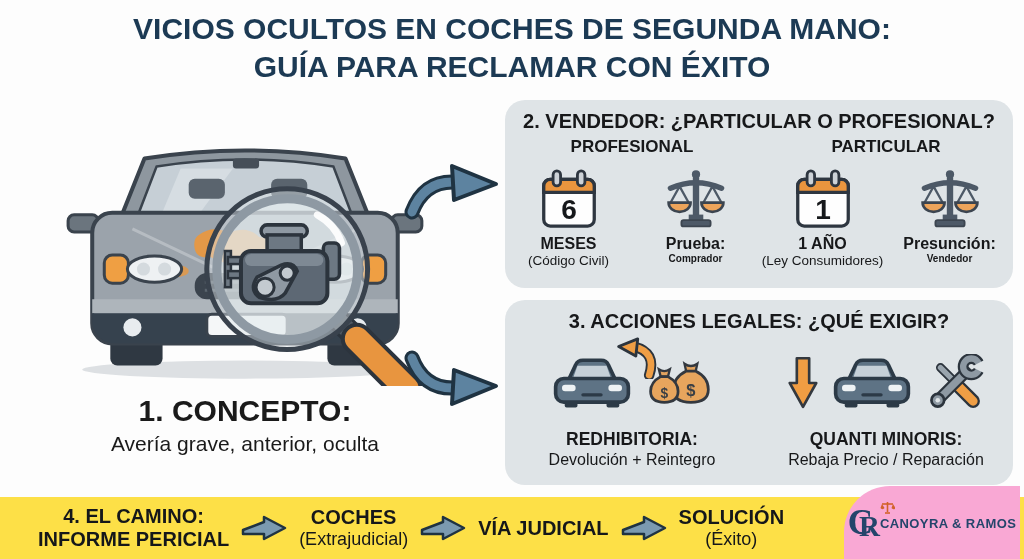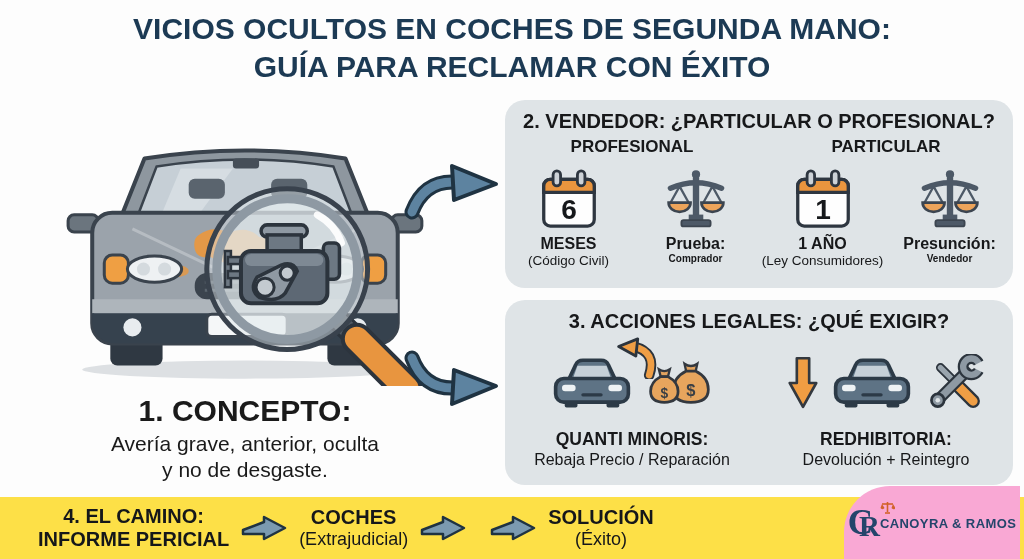--- a/index.html
+++ b/index.html
@@ -145,21 +145,20 @@
     <svg width="100" height="84" viewBox="0 0 100 84">
       <path d="M8 18 Q 20 50 52 48" fill="none" stroke="#1f3342" stroke-width="15" stroke-linecap="round"></path>
       <path d="M8 18 Q 20 50 52 48" fill="none" stroke="#5d83a0" stroke-width="9" stroke-linecap="round"></path>
       <polygon points="48,64 92,46 50,30" fill="#5d83a0" stroke="#1f3342" stroke-width="4" stroke-linejoin="round"></polygon>
     </svg>
   </div>
 
   <div class="concept">
     <div class="c-head">1. CONCEPTO:</div>
     <div class="c-line">Avería grave, anterior, oculta</div>
-    <div class="c-line">y no de desgaste.</div>
   </div>
 
   <section class="panel vendor">
     <div class="panel-heading">2. VENDEDOR: ¿PARTICULAR O PROFESIONAL?</div>
     <div class="vendor-cols">
       <div class="vendor-col-label">PROFESIONAL</div>
       <div class="vendor-col-label">PARTICULAR</div>
     </div>
     <div class="vendor-cells">
       <div class="cell">
@@ -280,45 +279,49 @@
           <circle cx="50" cy="14" r="9" fill="none" stroke="#2c343d" stroke-width="12"></circle>
           <circle cx="50" cy="14" r="9" fill="none" stroke="#8e99a3" stroke-width="7"></circle>
           <path d="M50 14 L66 6 L66 22 Z" fill="#dfe4e7"></path>
           <circle cx="13" cy="51" r="7" fill="#8e99a3" stroke="#2c343d" stroke-width="3"></circle>
           <circle cx="13" cy="51" r="2.5" fill="#dfe4e7"></circle>
         </svg>
       </div>
     </div>
     <div class="action-labels">
       <div class="al">
+        <div class="t">REDHIBITORIA:</div>
+        <div class="s">Devolución + Reintegro</div>
+      </div>
+      <div class="al">
         <div class="t">QUANTI MINORIS:</div>
         <div class="s">Rebaja Precio / Reparación</div>
-      </div>
-      <div class="al">
-        <div class="t">REDHIBITORIA:</div>
-        <div class="s">Devolución + Reintegro</div>
       </div>
     </div>
   </section>
 
   <footer class="path-bar">
     <div class="step bold2">
       <div class="s1">4. EL CAMINO:</div>
       <div class="s2">INFORME PERICIAL</div>
     </div>
     <svg class="f-arrow" viewBox="0 0 46 30">
       <polygon points="2,17 23,9 23,4 44,15 23,26 23,21 2,21" fill="#7b9ab0" stroke="#1f3342" stroke-width="2.5" stroke-linejoin="round"></polygon>
     </svg>
     <div class="step">
       <div class="s1">COCHES</div>
       <div class="s2">(Extrajudicial)</div>
     </div>
     <svg class="f-arrow" viewBox="0 0 46 30">
       <polygon points="2,17 23,9 23,4 44,15 23,26 23,21 2,21" fill="#7b9ab0" stroke="#1f3342" stroke-width="2.5" stroke-linejoin="round"></polygon>
     </svg>
+    <div class="step">
+      <div class="s1">VÍA JUDICIAL</div>
+      <div class="s2"></div>
+    </div>
     <svg class="f-arrow" viewBox="0 0 46 30">
       <polygon points="2,17 23,9 23,4 44,15 23,26 23,21 2,21" fill="#7b9ab0" stroke="#1f3342" stroke-width="2.5" stroke-linejoin="round"></polygon>
     </svg>
     <div class="step">
       <div class="s1">SOLUCIÓN</div>
       <div class="s2">(Éxito)</div>
     </div>
   </footer>
 
   <div class="logo-panel">

